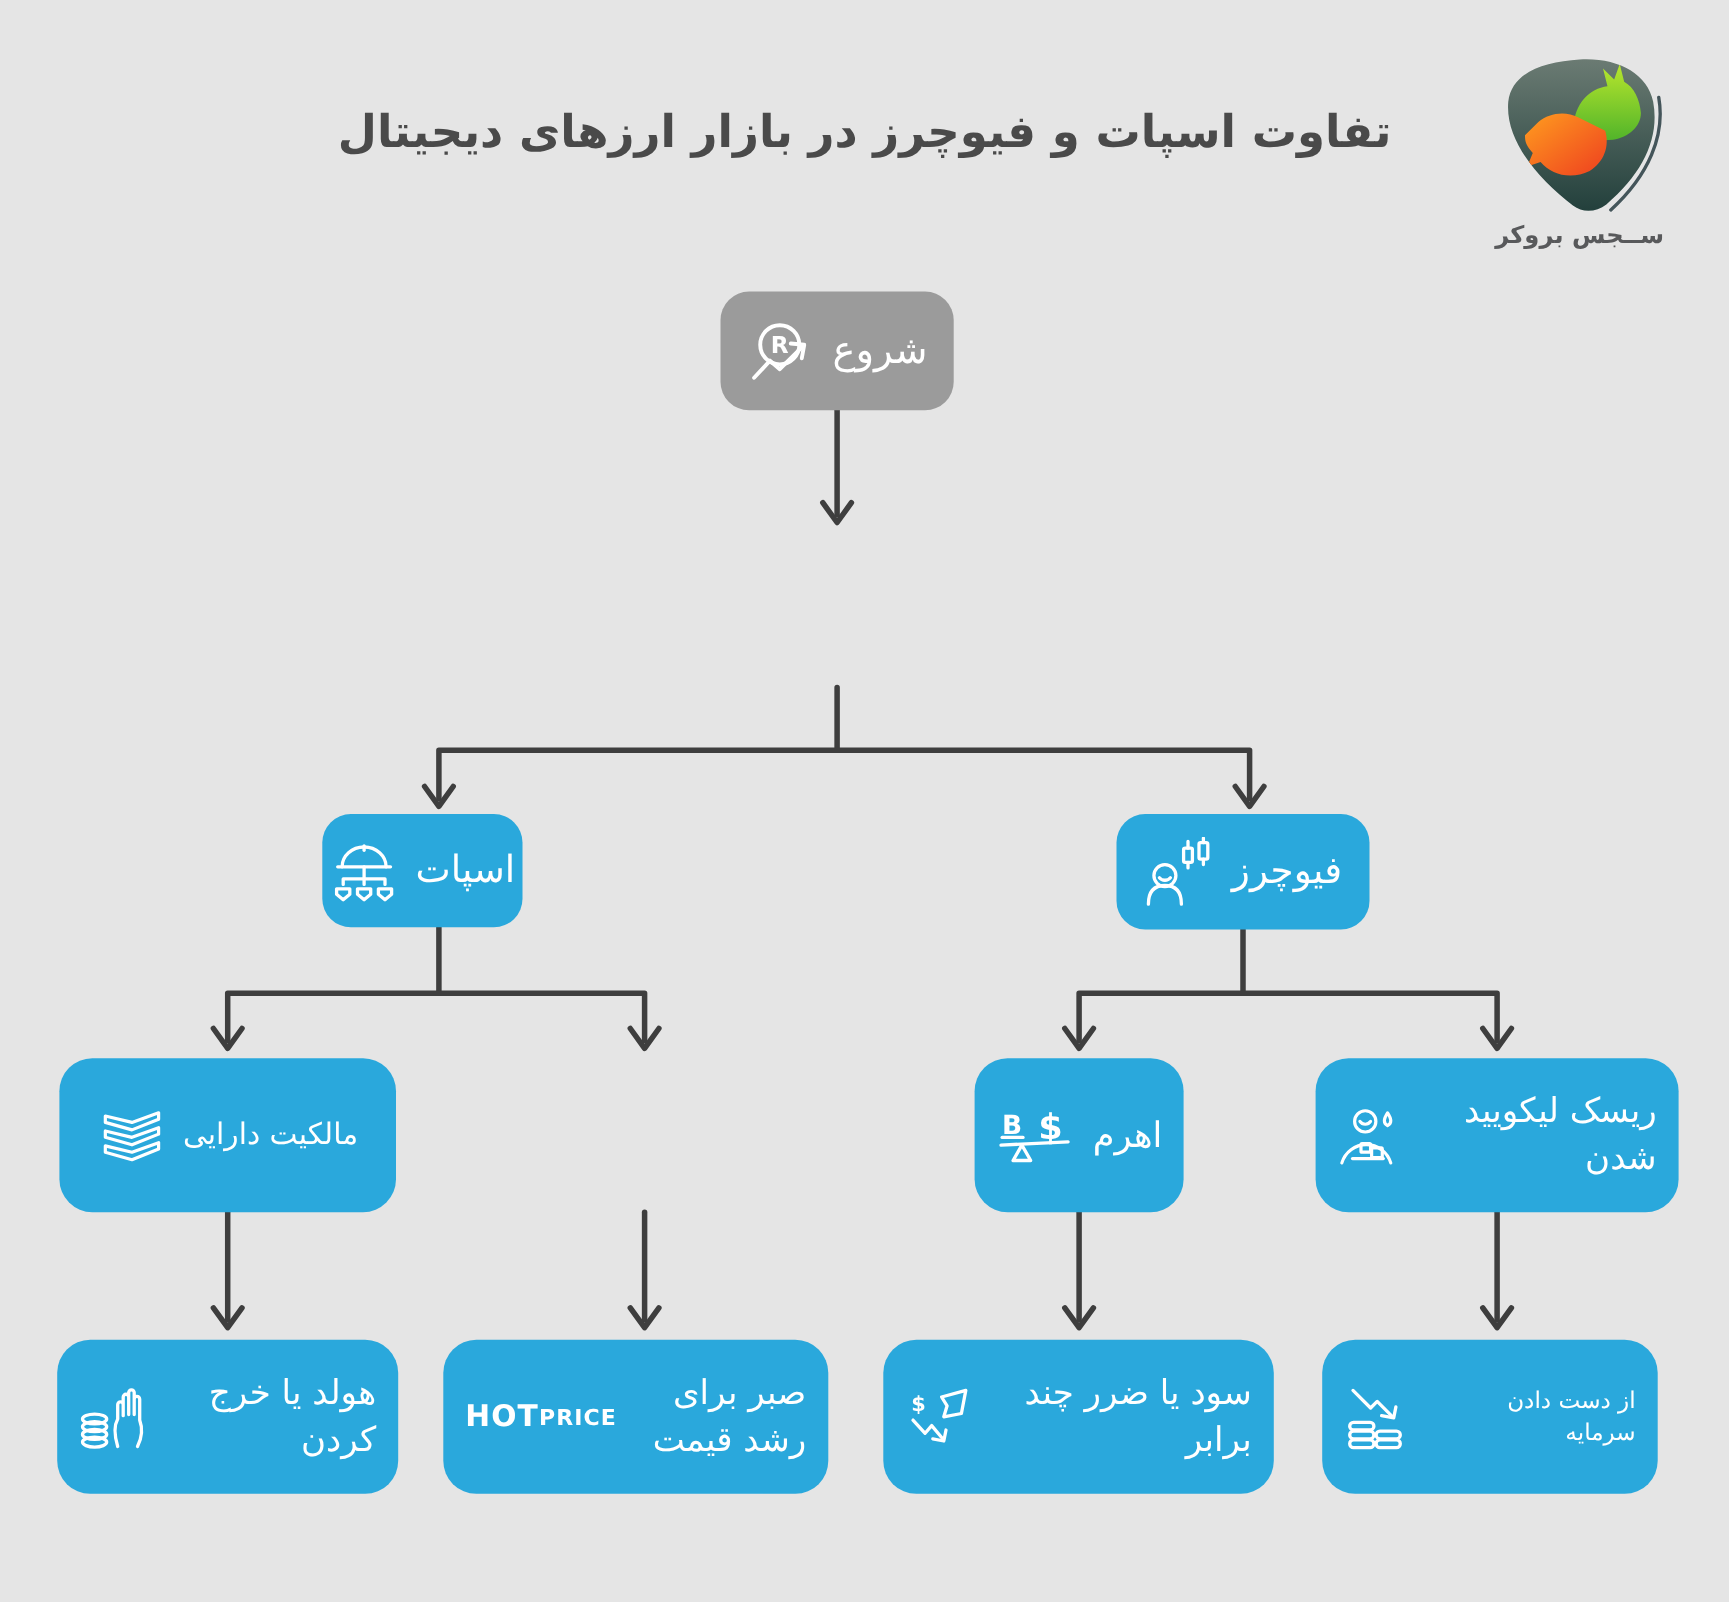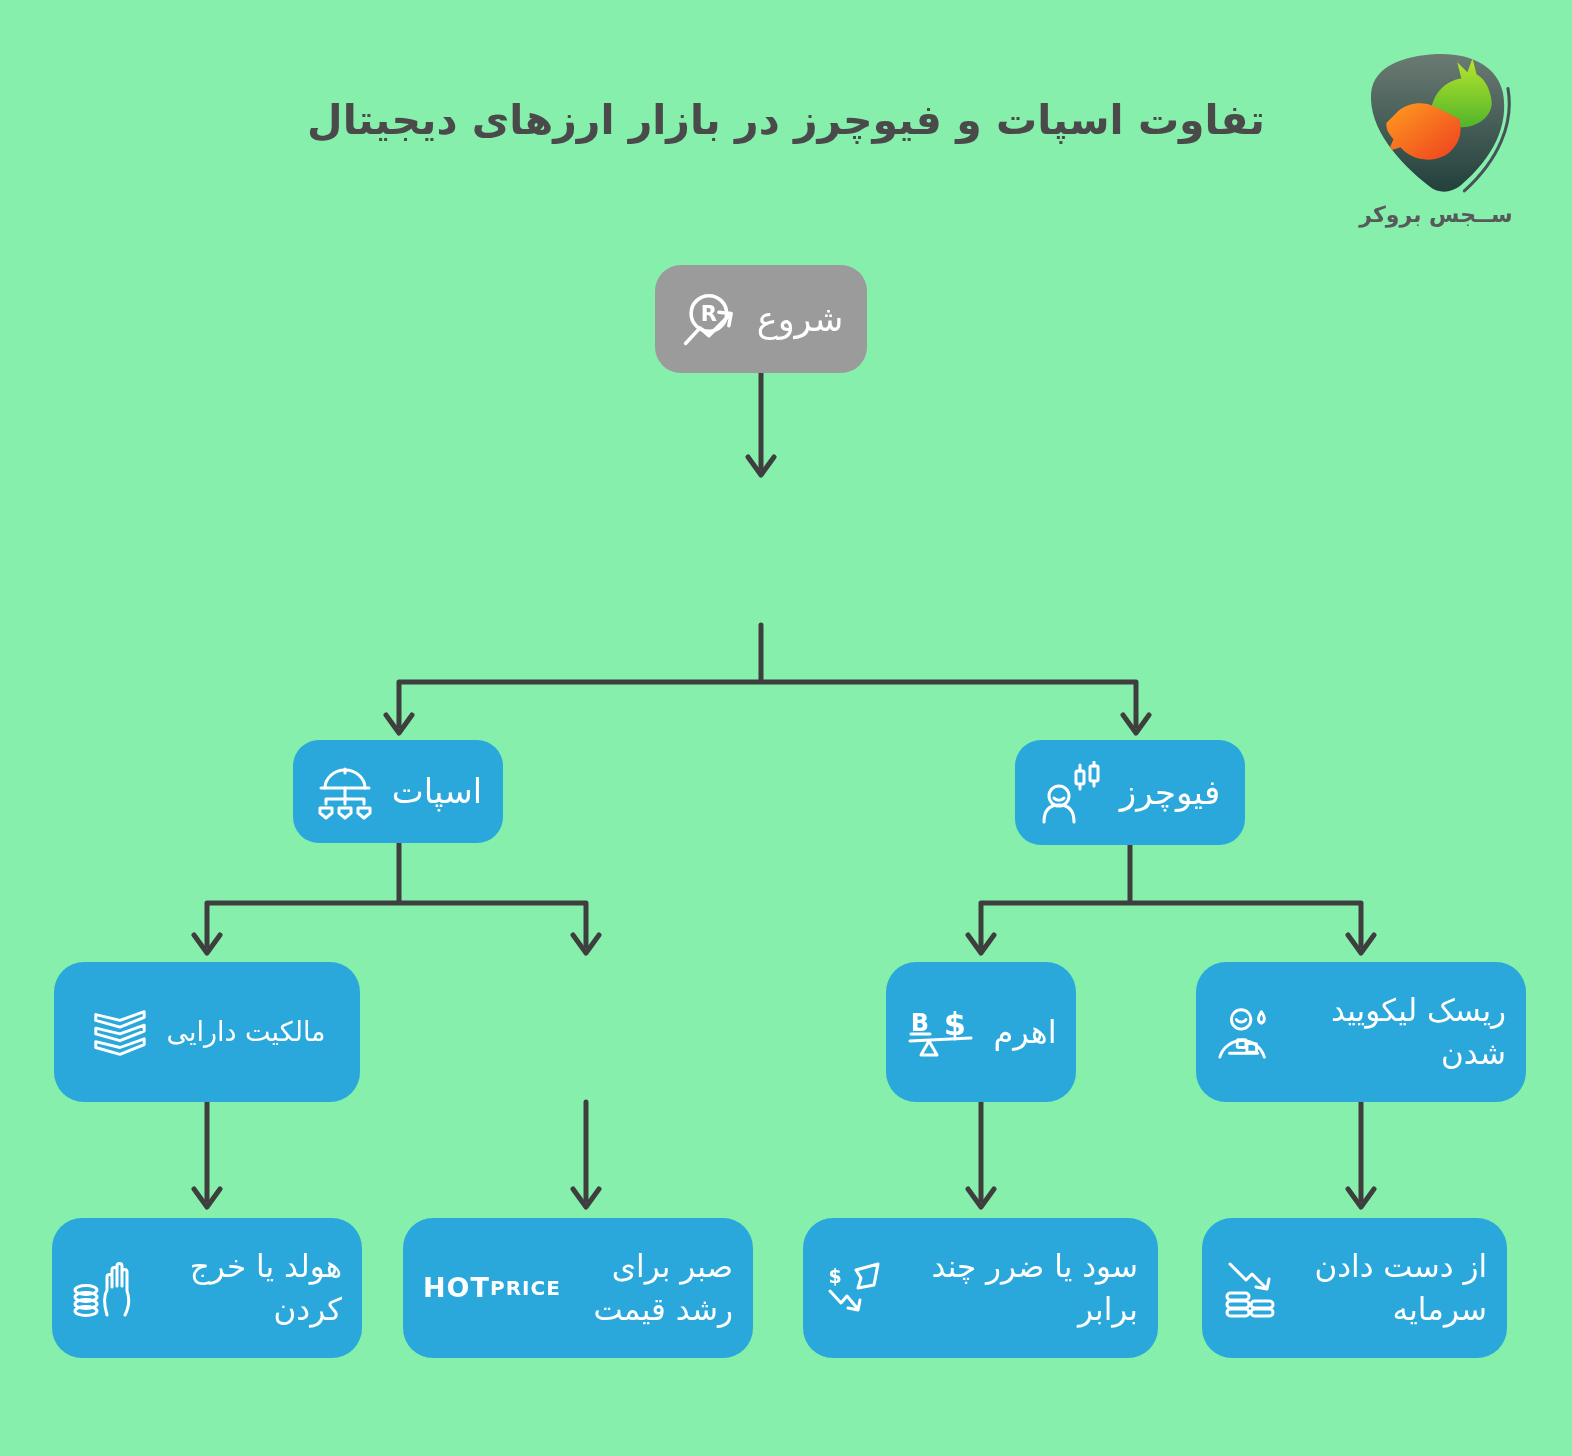--- a/index.html
+++ b/index.html
@@ -1,17 +1,17 @@
 <!DOCTYPE html>
 <html lang="fa"><head>
 <meta charset="utf-8">
 <style>
   html,body{margin:0;padding:0;background:#ffffff;}
   body{font-family:"DejaVu Sans","Liberation Sans",sans-serif;}
-  .canvas{position:relative;width:1572px;height:1456px;background:#86efac;overflow:hidden;}
+  .canvas{position:relative;width:1572px;height:1456px;background:#e5e5e5;overflow:hidden;}
 
   .page-title{
     position:absolute;left:0;right:0;top:96px;text-align:center;
     font-size:41px;font-weight:bold;color:#4a4a4a;direction:rtl;letter-spacing:0.5px;
   }
 
   .brand{position:absolute;top:48px;left:1348px;width:176px;text-align:center;}
   .brand svg{display:block;margin:0 auto;}
   .brand-name{margin-top:2px;font-size:22px;font-weight:bold;color:#58595b;direction:rtl;white-space:nowrap;}
 
@@ -21,30 +21,30 @@
     position:absolute;display:flex;align-items:center;justify-content:center;
     gap:16px;direction:rtl;color:#ffffff;box-sizing:border-box;padding:10px 20px;
   }
   .node .label{text-align:right;line-height:1.38;}
   .node .icon{flex:0 0 auto;display:flex;align-items:center;justify-content:center;}
   .blue{background:#2AA8DC;}
   .gray{background:#9B9B9B;}
 
   .node-start{left:655px;top:265px;width:212px;height:108px;border-radius:26px;font-size:35px;}
   .node-choose{left:618px;top:485px;width:284px;height:140px;border-radius:30px;font-size:32px;}
-  .node-spot{left:293px;top:740px;width:210px;height:103px;border-radius:26px;font-size:34px;}
+  .node-spot{left:293px;top:740px;width:182px;height:103px;border-radius:26px;font-size:34px;}
   .node-futures{left:1015px;top:740px;width:230px;height:105px;border-radius:26px;font-size:34px;}
   .node-ownership{left:54px;top:962px;width:306px;height:140px;border-radius:30px;font-size:27px;}
   .node-lessrisk{left:443px;top:962px;width:286px;height:140px;border-radius:30px;font-size:32px;}
   .node-leverage{left:886px;top:962px;width:190px;height:140px;border-radius:30px;font-size:32px;}
   .node-liquidation{left:1196px;top:962px;width:330px;height:140px;border-radius:30px;font-size:31px;}
   .node-hold{left:52px;top:1218px;width:310px;height:140px;border-radius:30px;font-size:31px;}
   .node-wait{left:403px;top:1218px;width:350px;height:140px;border-radius:30px;font-size:31px;}
   .node-profit{left:803px;top:1218px;width:355px;height:140px;border-radius:30px;font-size:31px;}
-  .node-lose{left:1202px;top:1218px;width:305px;height:140px;border-radius:30px;font-size:31px;}
+  .node-lose{left:1202px;top:1218px;width:305px;height:140px;border-radius:30px;font-size:21px;}
 
   .hotprice{display:flex;flex-direction:row;align-items:center;justify-content:center;
     font-weight:800;line-height:1.05;letter-spacing:1px;direction:ltr;}
   .hotprice .l1{font-size:27px;}
   .hotprice .l2{font-size:20px;}
 </style>
 </head>
 <body>
 
 <div class="canvas">

